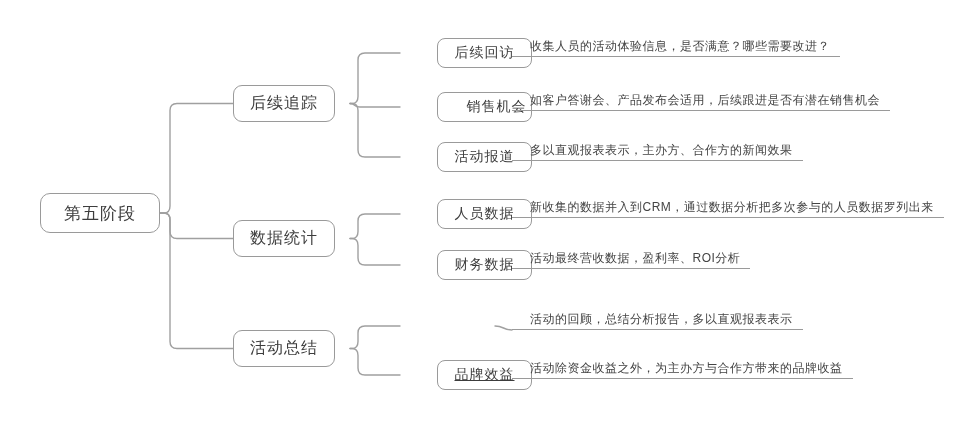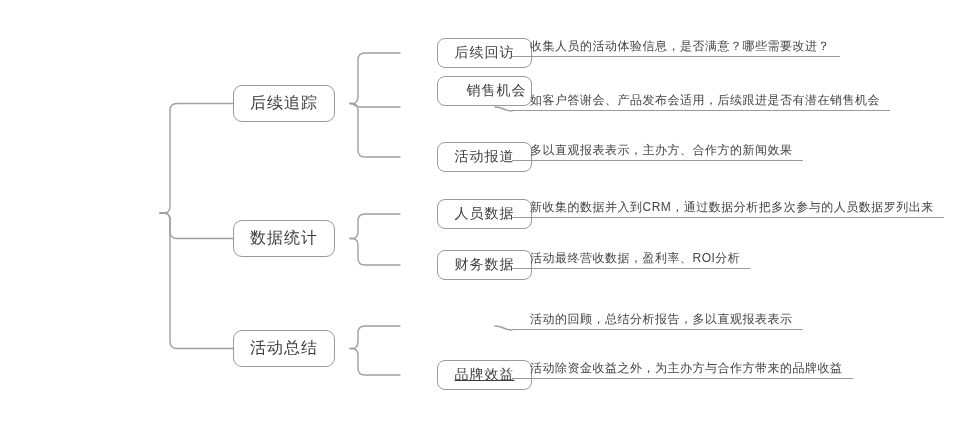--- a/index.html
+++ b/index.html
@@ -87,27 +87,28 @@
 
     <path d="M495,53 C504,53 503,57 512,57"></path>
     <path d="M495,107 C504,107 503,111 512,111"></path>
     <path d="M495,157 C504,157 503,161 512,161"></path>
     <path d="M495,214 C504,214 503,218 512,218"></path>
     <path d="M495,265 C504,265 503,269 512,269"></path>
     <path d="M495,326 C504,326 503,330 512,330"></path>
     <path d="M495,375 C504,375 503,379 512,379"></path>
   </svg>
 
+  <div class="node node-root">第五阶段</div>
 
   <div class="node node-branch" style="left:233px; top:85px;">后续追踪</div>
   <div class="node node-branch" style="left:233px; top:220px;">数据统计</div>
   <div class="node node-branch" style="left:233px; top:330px;">活动总结</div>
 
   <div class="node node-leaf" style="left:400px; top:38px;">后续回访</div>
-  <div class="node node-leaf" style="left:400px; top:76px;padding-left:24px;">销售机会</div>
+  <div class="node node-leaf" style="left:400px; top:92px;padding-left:24px;">销售机会</div>
   <div class="node node-leaf" style="left:400px; top:142px;">活动报道</div>
 
   <div class="node node-leaf" style="left:400px; top:199px;">人员数据</div>
   <div class="node node-leaf" style="left:400px; top:250px;">财务数据</div>
 
   <div class="node node-leaf" style="left:400px; top:360px;text-decoration:underline;">品牌效益</div>
 
   <div class="desc" style="top:38px;">收集人员的活动体验信息，是否满意？哪些需要改进？</div>
   <div class="desc" style="top:92px;">如客户答谢会、产品发布会适用，后续跟进是否有潜在销售机会</div>
   <div class="desc" style="top:142px;">多以直观报表表示，主办方、合作方的新闻效果</div>

